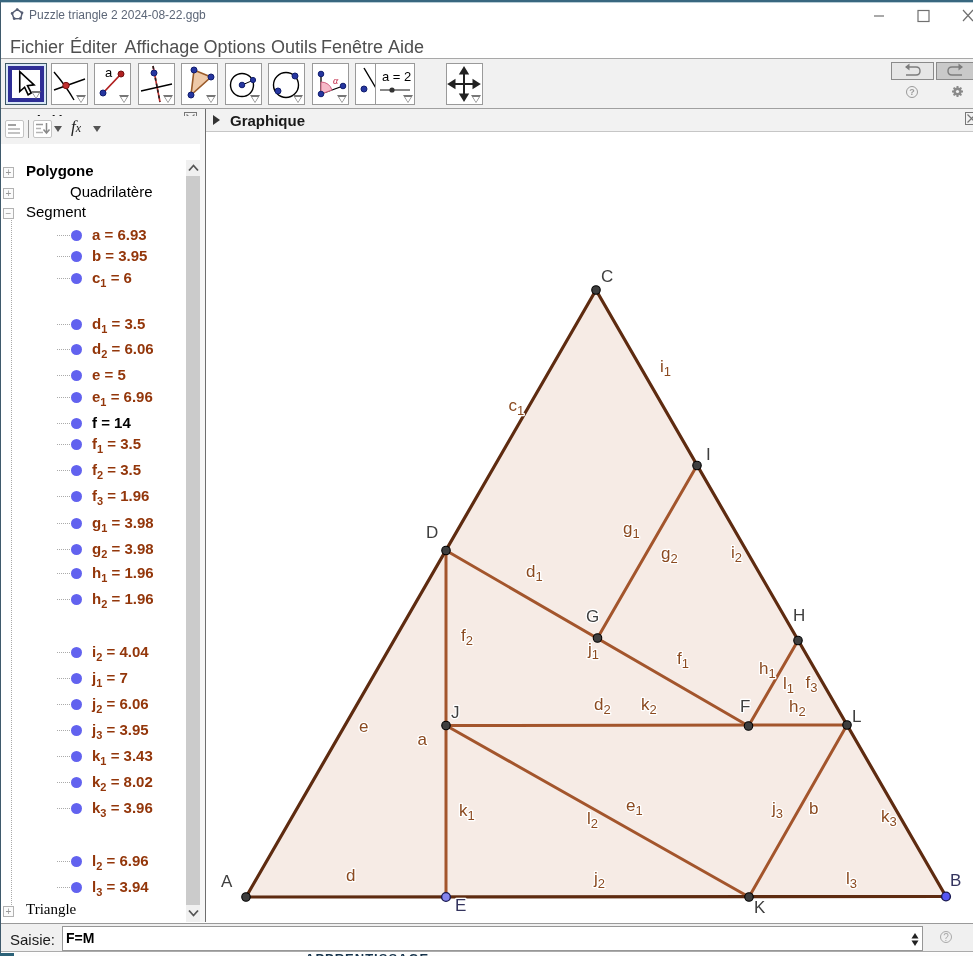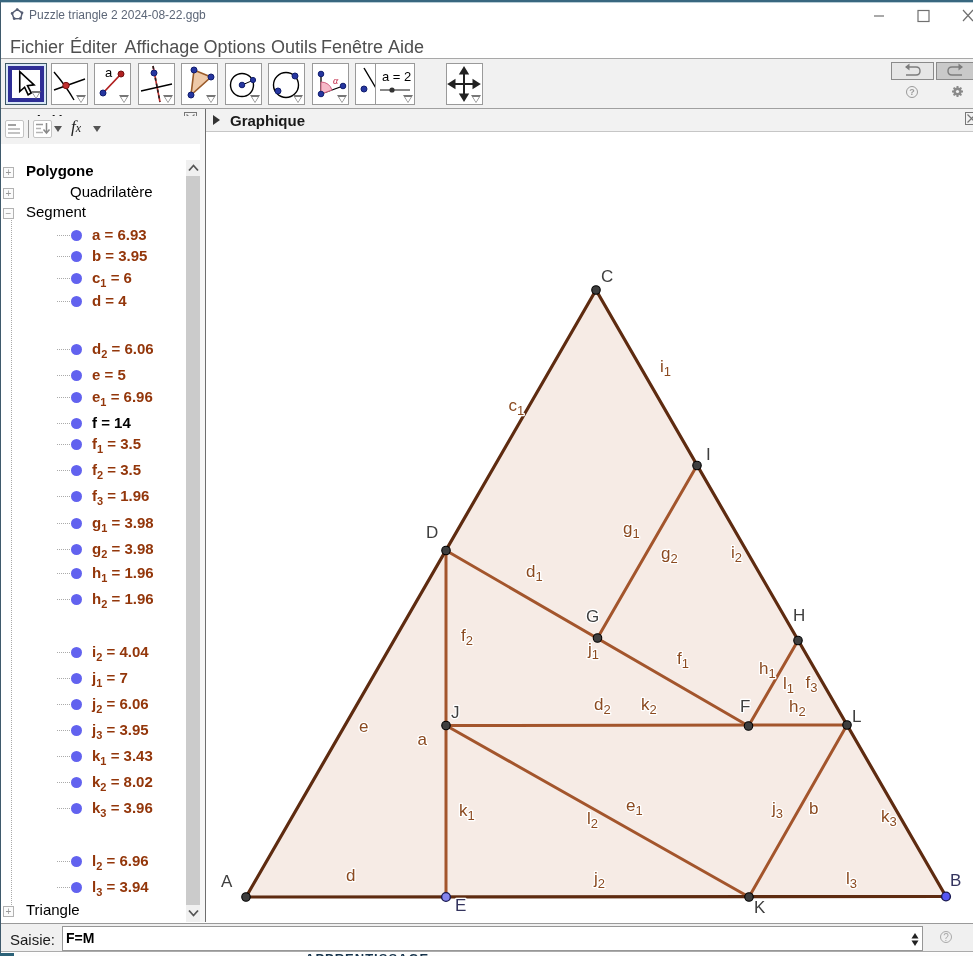--- a/index.html
+++ b/index.html
@@ -326,36 +326,36 @@
   </div>
   <div class="abs" id="algList"></div>
   <div class="abs" style="left:11px;top:220px;width:1px;height:691px;border-left:1px dotted #aaa;"></div>
   <div class="treebox" style="top:167px;">+</div>
   <div class="treebox" style="top:188px;">+</div>
   <div class="treebox" style="top:208px;">−</div>
   <div class="treebox" style="top:906px;">+</div>
   <div class="abs" style="left:26px;top:162px;font-size:15px;color:#000;font-weight:bold;">Polygone</div>
   <div class="abs" style="left:26px;top:183px;font-size:15px;color:#000;margin-left:44px;">Quadrilatère</div>
   <div class="abs" style="left:26px;top:203px;font-size:15px;color:#000;">Segment</div>
-  <div class="abs" style="left:26px;top:901px;font-size:15px;color:#000;">Triangle</div>
+  <div class="abs" style="left:26px;top:901px;font-size:15px;color:#000;font-family:Liberation Serif, serif;">Triangle</div>
   <div class="lrow" style="top:224px">
       <i class="bu"></i>
       <b class="bt">a = 6.93</b>
     </div>
   <div class="lrow" style="top:245px">
       <i class="bu"></i>
       <b class="bt">b = 3.95</b>
     </div>
   <div class="lrow" style="top:267px">
       <i class="bu"></i>
       <b class="bt">c<sub class="s">1</sub> = 6</b>
     </div>
-  <div class="lrow" style="top:290px">
-      <i class="bu"></i>
-      <b class="bt">d = 4</b>
+  <div class="lrow" style="top:313px">
+      <i class="bu"></i>
+      <b class="bt">d<sub class="s">1</sub> = 3.5</b>
     </div>
   <div class="lrow" style="top:338px">
       <i class="bu"></i>
       <b class="bt">d<sub class="s">2</sub> = 6.06</b>
     </div>
   <div class="lrow" style="top:364px">
       <i class="bu"></i>
       <b class="bt">e = 5</b>
     </div>
   <div class="lrow" style="top:386px">

